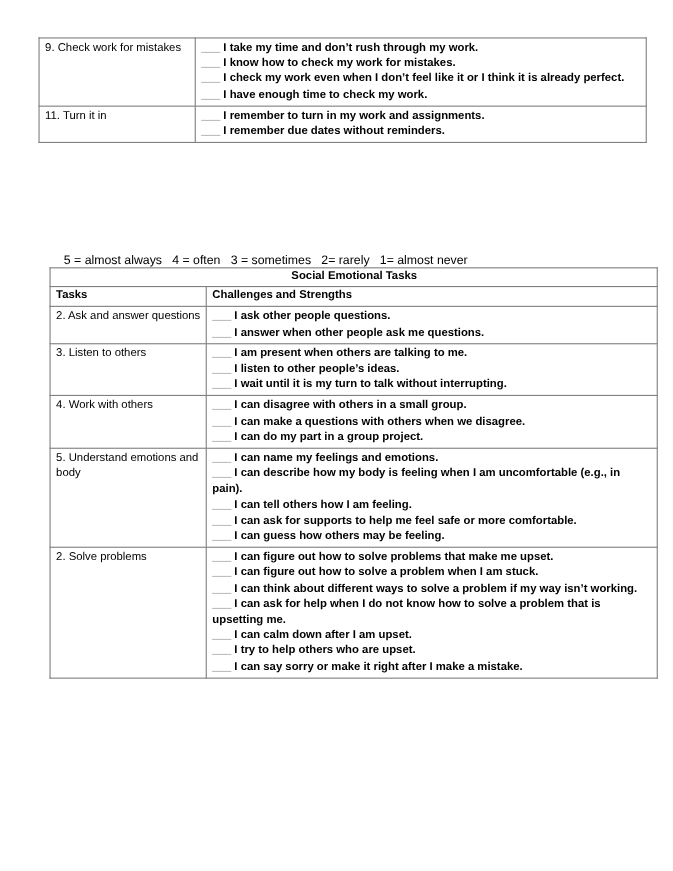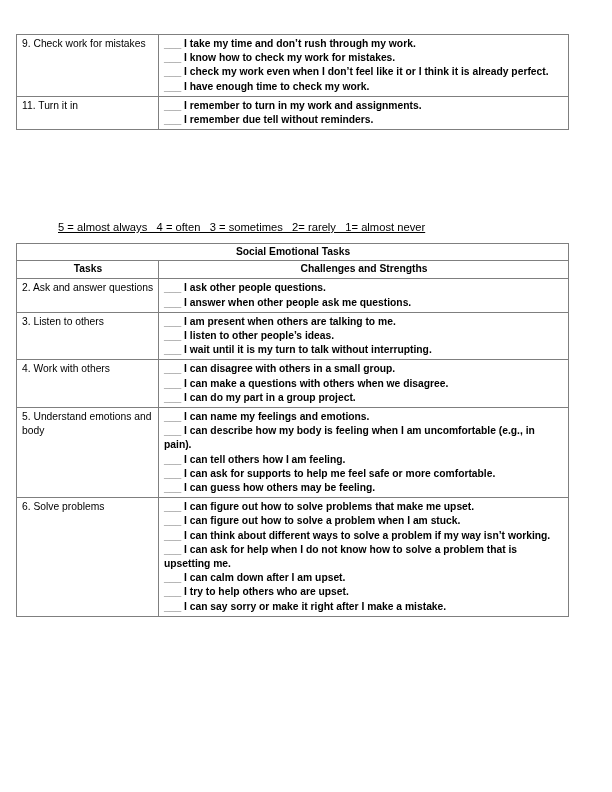--- a/index.html
+++ b/index.html
@@ -19,48 +19,48 @@
     position: absolute;
     left: 0; top: 0;
     width: 612px;
     height: 792px;
     overflow: hidden;
   }
 
   
   .doc-table {
     position: absolute;
-    left: 16px;
+    left: 35px;
     width: 552px;
     border-collapse: collapse;
     table-layout: fixed;
     font-size: 10.3px;
     line-height: 14.2px;
   }
   .doc-table td, .doc-table th {
     border: 1px solid #7f7f7f;
     vertical-align: top;
     padding: 2px 4px 2px 5px;
     font-weight: normal;
     text-align: left;
   }
   .col-task   { width: 142px; }
   .col-items  { width: 410px; }
 
   .table-1 { top: 34px; }
-  .table-2 { top: 243px; }
+  .table-2 { top: 243px; margin-left: 10px; }
 
   .title-row td {
     text-align: center;
     font-weight: bold;
     padding-top: 1px;
     padding-bottom: 1px;
   }
   .head-row td {
-    text-align: center;
+    text-align: left;
     font-weight: bold;
     padding-top: 1px;
     padding-bottom: 2px;
   }
 
   .task-cell {
     padding-top: 3px;
   }
   .items-cell {
     padding-top: 3px;
@@ -74,26 +74,25 @@
   .blank {
     letter-spacing: 0px;
     color: #595959;
     font-family: "Liberation Sans", sans-serif;
   }
 
   
   .legend {
     position: absolute;
     left: 58px;
-    top: 220px;
+    top: 230px;
     font-size: 11.2px;
     line-height: 15px;
     white-space: pre;
     color: #000000;
-    text-decoration: underline;
   }
 </style>
 </head>
 <body>
 
 <div class="page">
 
   <table class="doc-table table-1">
     <colgroup>
       <col class="col-task">
@@ -106,21 +105,21 @@
             <span class="item-line"><span class="blank">___</span><span> I take my time and don’t rush through my work.</span></span>
             <span class="item-line"><span class="blank">___</span><span> I know how to check my work for mistakes.</span></span>
             <span class="item-line"><span class="blank">___</span><span> I check my work even when I don’t feel like it or I think it is already perfect.</span></span>
             <span class="item-line"><span class="blank">___</span><span> I have enough time to check my work.</span></span>
           </td>
         </tr>
         <tr>
           <td class="task-cell">11. Turn it in</td>
           <td class="items-cell">
             <span class="item-line"><span class="blank">___</span><span> I remember to turn in my work and assignments.</span></span>
-            <span class="item-line"><span class="blank">___</span><span> I remember due tell without reminders.</span></span>
+            <span class="item-line"><span class="blank">___</span><span> I remember due dates without reminders.</span></span>
           </td>
         </tr>
       </tbody>
   </table>
 
   <div class="legend">5 = almost always   4 = often   3 = sometimes   2= rarely   1= almost never</div>
 
   <table class="doc-table table-2">
     <colgroup>
       <col class="col-task">
@@ -163,21 +162,21 @@
           <td class="task-cell">5. Understand emotions and body</td>
           <td class="items-cell">
             <span class="item-line"><span class="blank">___</span><span> I can name my feelings and emotions.</span></span>
             <span class="item-line"><span class="blank">___</span><span> I can describe how my body is feeling when I am uncomfortable (e.g., in pain).</span></span>
             <span class="item-line"><span class="blank">___</span><span> I can tell others how I am feeling.</span></span>
             <span class="item-line"><span class="blank">___</span><span> I can ask for supports to help me feel safe or more comfortable.</span></span>
             <span class="item-line"><span class="blank">___</span><span> I can guess how others may be feeling.</span></span>
           </td>
         </tr>
         <tr>
-          <td class="task-cell">6. Solve problems</td>
+          <td class="task-cell">2. Solve problems</td>
           <td class="items-cell">
             <span class="item-line"><span class="blank">___</span><span> I can figure out how to solve problems that make me upset.</span></span>
             <span class="item-line"><span class="blank">___</span><span> I can figure out how to solve a problem when I am stuck.</span></span>
             <span class="item-line"><span class="blank">___</span><span> I can think about different ways to solve a problem if my way isn’t working.</span></span>
             <span class="item-line"><span class="blank">___</span><span> I can ask for help when I do not know how to solve a problem that is upsetting me.</span></span>
             <span class="item-line"><span class="blank">___</span><span> I can calm down after I am upset.</span></span>
             <span class="item-line"><span class="blank">___</span><span> I try to help others who are upset.</span></span>
             <span class="item-line"><span class="blank">___</span><span> I can say sorry or make it right after I make a mistake.</span></span>
           </td>
         </tr>

